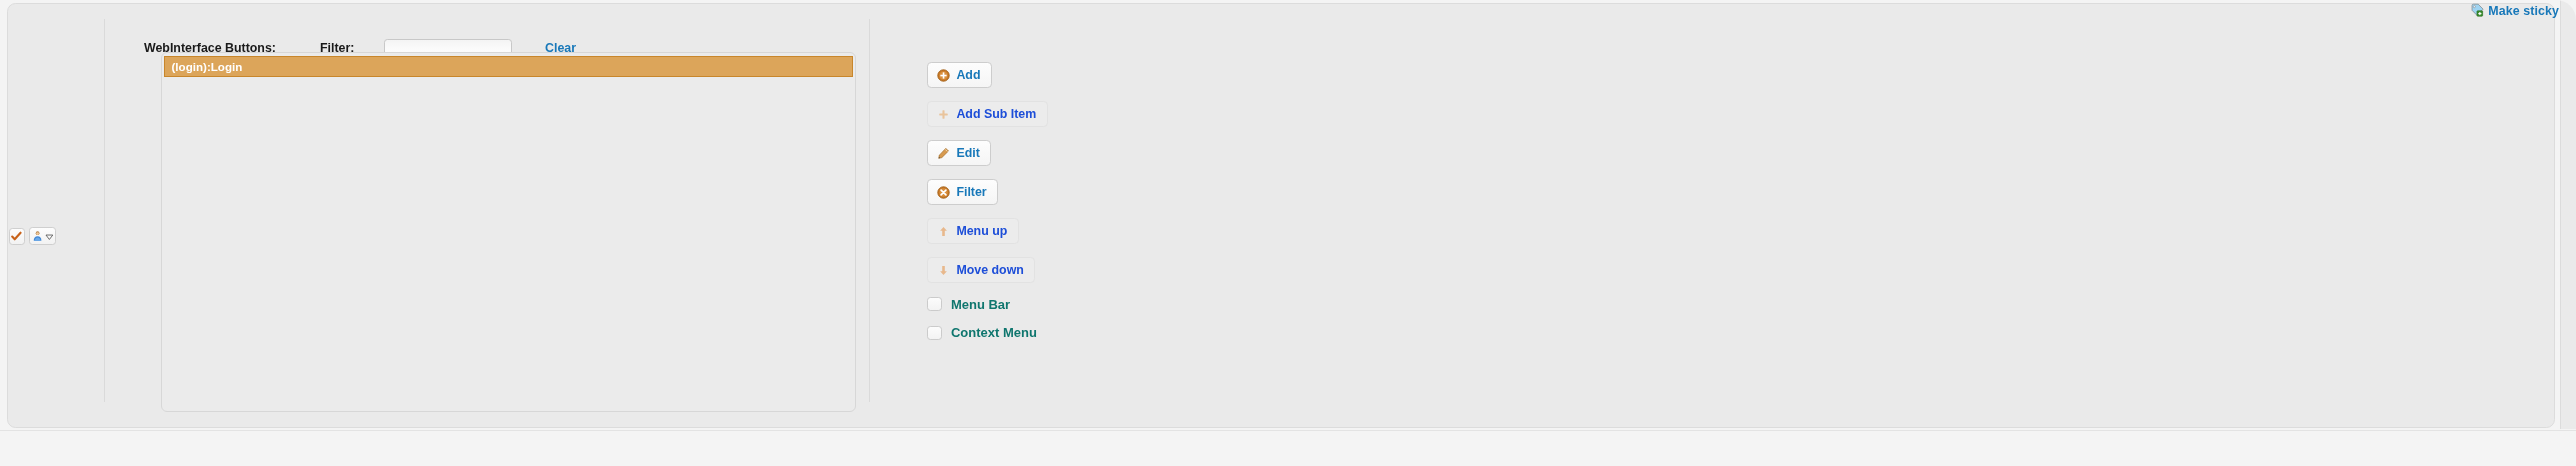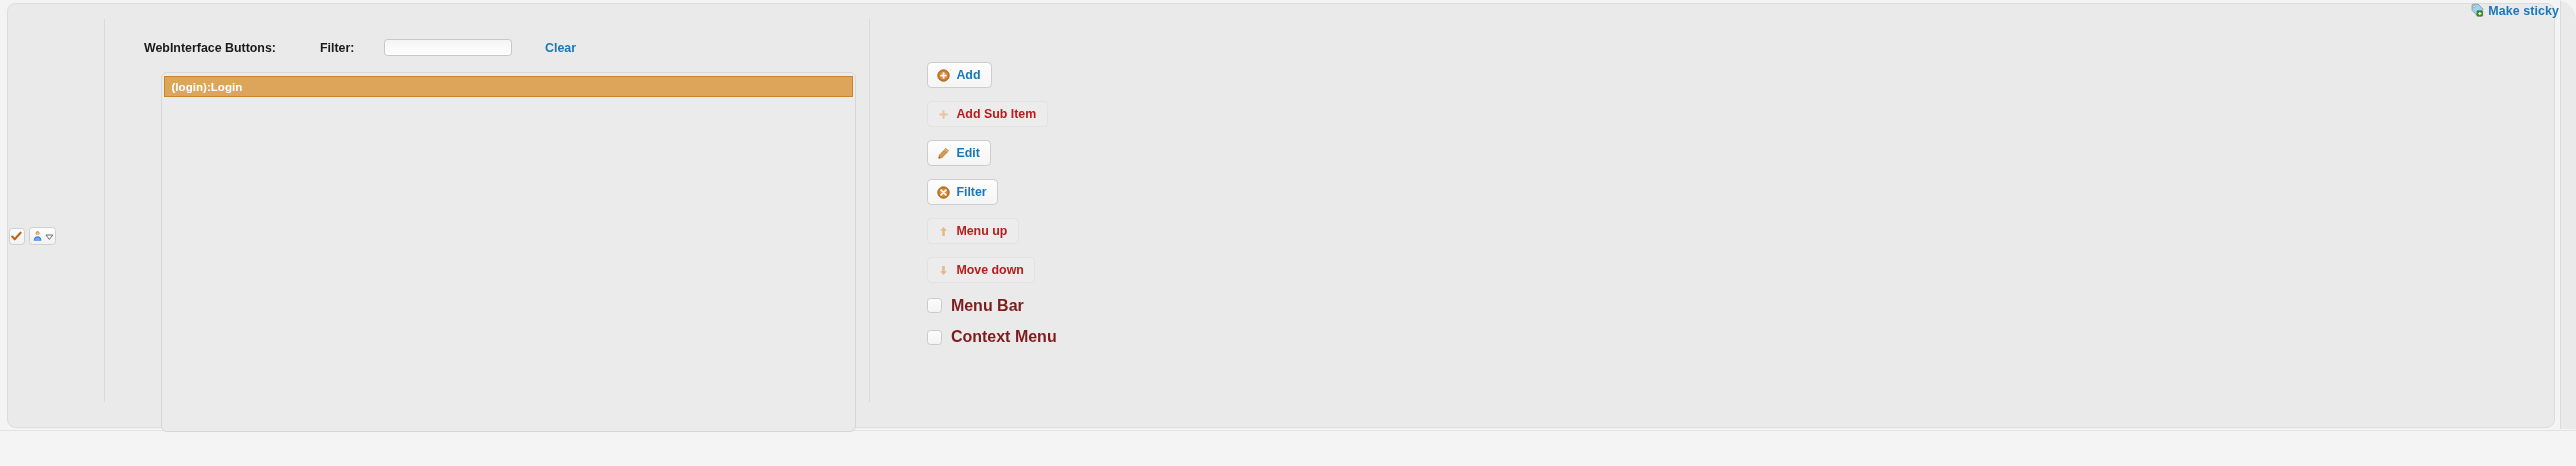--- a/index.html
+++ b/index.html
@@ -154,21 +154,21 @@
     font-size: 12.4px;
     font-weight: 700;
     cursor: pointer;
     white-space: nowrap;
   }
 
   
   .list-box {
     position: absolute;
     left: 161px;
-    top: 72px;
+    top: 52px;
     width: 695px;
     height: 360px;
     background: #ebebeb;
     border: 0.9px solid #d7d7d7;
     border-radius: 6px;
     box-sizing: border-box;
     overflow: hidden;
   }
   .list-item {
     margin: 2.6px 2.6px 0 2.6px;
@@ -217,21 +217,21 @@
     font-weight: bold;
     color: #1878b9;
     cursor: pointer;
     width: max-content;
     min-width: 48px;
     user-select: none;
   }
   .act-btn.disabled {
     background: #ececec;
     border: 0.9px solid #e2e2e2;
-    color: #b91c1c;
+    color: #1d4ed8;
     cursor: default;
   }
   .act-btn .btn-icon {
     width: 13px; height: 13px;
     display: flex; align-items: center; justify-content: center;
     flex: 0 0 auto;
   }
   .act-btn svg { display: block; }
   .gap-1  { margin-top: 13px; }
 
@@ -247,23 +247,23 @@
   .chk-box {
     width: 14.5px;
     height: 14.5px;
     background: linear-gradient(to bottom, #fcfcfc 0%, #f3f3f3 100%);
     border: 0.9px solid #cbcbcb;
     border-radius: 3.4px;
     box-sizing: border-box;
     flex: 0 0 auto;
   }
   .chk-label {
-    font-size: 16px;
+    font-size: 13px;
     font-weight: bold;
-    color: #7f1d1d;
+    color: #0f766e;
     white-space: nowrap;
   }
 </style>
 </head>
 <body>
 
 <div id="root">
 
   <div class="outer-panel"></div>
   <div class="right-strip"></div>

